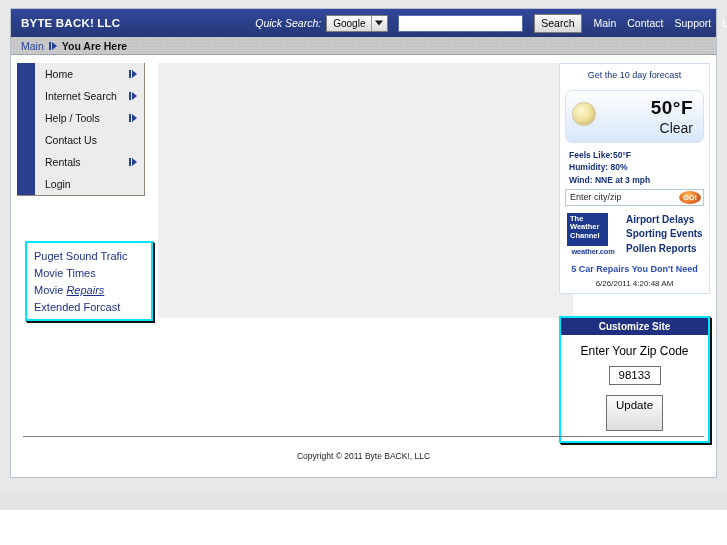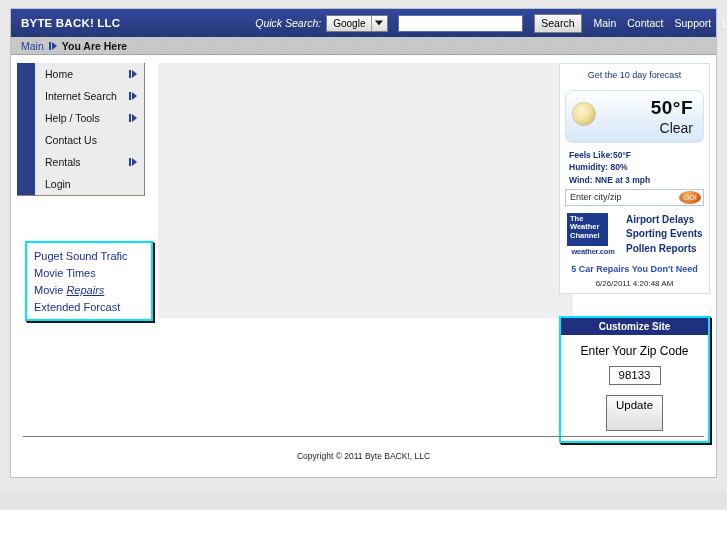--- a/index.html
+++ b/index.html
@@ -310,21 +310,21 @@
   .w-zip-row .ph {
     font-size: 9px;
     color: #2b2b2b;
   }
   .go-btn {
     width: 22px; height: 13px;
     border-radius: 50%;
     background: radial-gradient(circle at 40% 30%, #ffb24d 0%, #e5712a 55%, #b93f10 100%);
     color: #ffffff;
     font-size: 7.5px;
-    font-weight: normal;
+    font-weight: bold;
     display: flex;
     align-items: center;
     justify-content: center;
     cursor: pointer;
     letter-spacing: -0.2px;
   }
   .w-links-row {
     display: flex;
     align-items: flex-start;
     margin-top: 7px;

